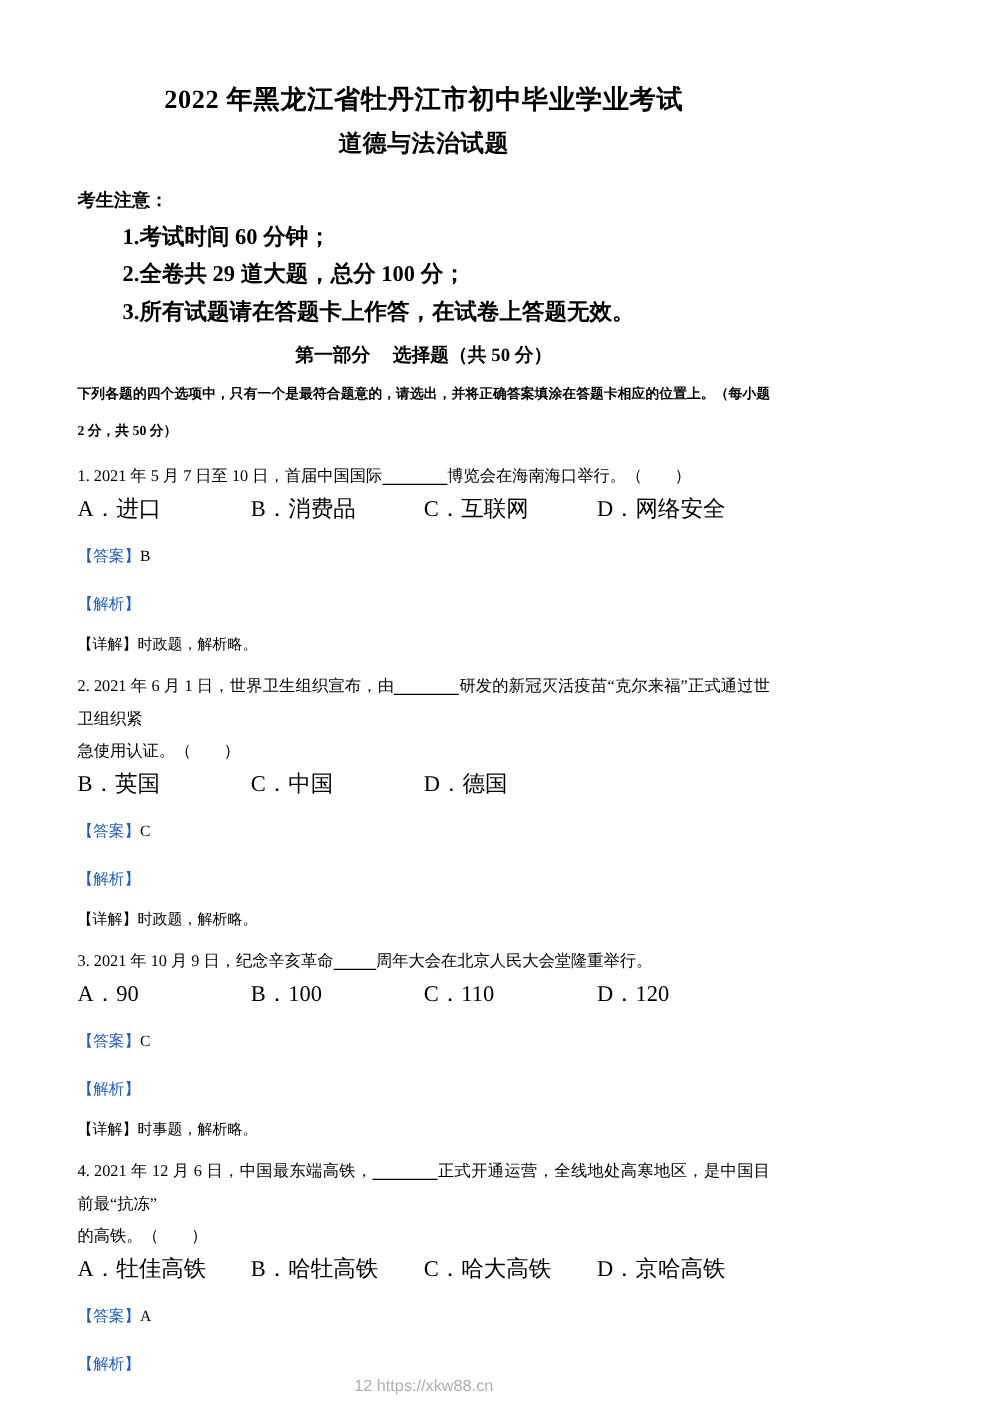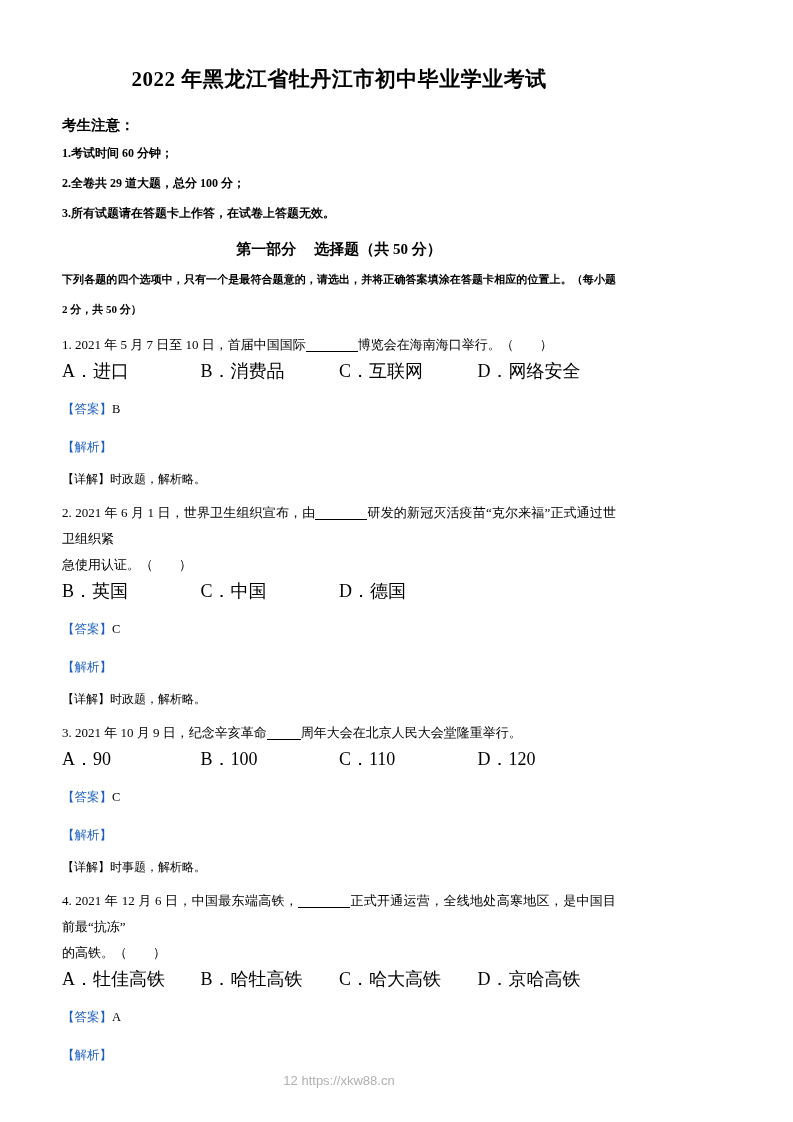--- a/index.html
+++ b/index.html
@@ -37,23 +37,24 @@
     line-height: 32px;
     margin-top: 4px;
   }
   .notice-head {
     font-size: 14.5px;
     font-weight: bold;
     margin-top: 16px;
     line-height: 26px;
   }
   .notice-item {
-    font-size: 12px;
+    font-size: 18px;
     font-weight: bold;
     line-height: 30px;
+    margin-left: 36px;
   }
   .part-head {
     text-align: center;
     font-size: 15px;
     font-weight: bold;
     line-height: 30px;
     margin-top: 6px;
   }
   .part-head .sp {
     display: inline-block;
@@ -104,34 +105,35 @@
   }
   .detail-line {
     font-size: 12px;
     line-height: 26px;
     margin-top: 6px;
   }
   .footer {
     position: absolute;
     left: 0;
     right: 0;
-    bottom: 34px;
+    bottom: 6px;
     text-align: center;
     font-size: 13px;
     color: #b0b0b0;
     font-family: "Liberation Sans", sans-serif;
   }
 </style>
 </head>
 <body>
 
 <div class="page">
 
   <div class="title-block">
     <div class="doc-title">2022 年黑龙江省牡丹江市初中毕业学业考试</div>
+    <div class="doc-subtitle">道德与法治试题</div>
   </div>
 
   <div class="notice-head">考生注意：</div>
   <div class="notice-item">1.考试时间 60 分钟；</div>
   <div class="notice-item">2.全卷共 29 道大题，总分 100 分；</div>
   <div class="notice-item">3.所有试题请在答题卡上作答，在试卷上答题无效。</div>
 
   <div class="part-head">
     <span>第一部分</span><span class="sp"></span><span>选择题（共 50 分）</span>
   </div>

